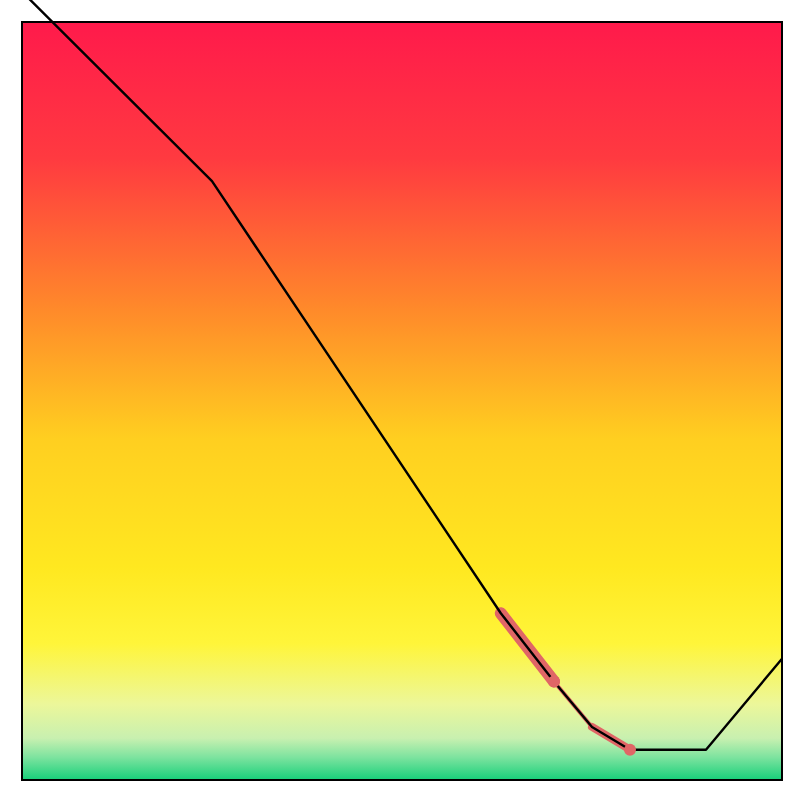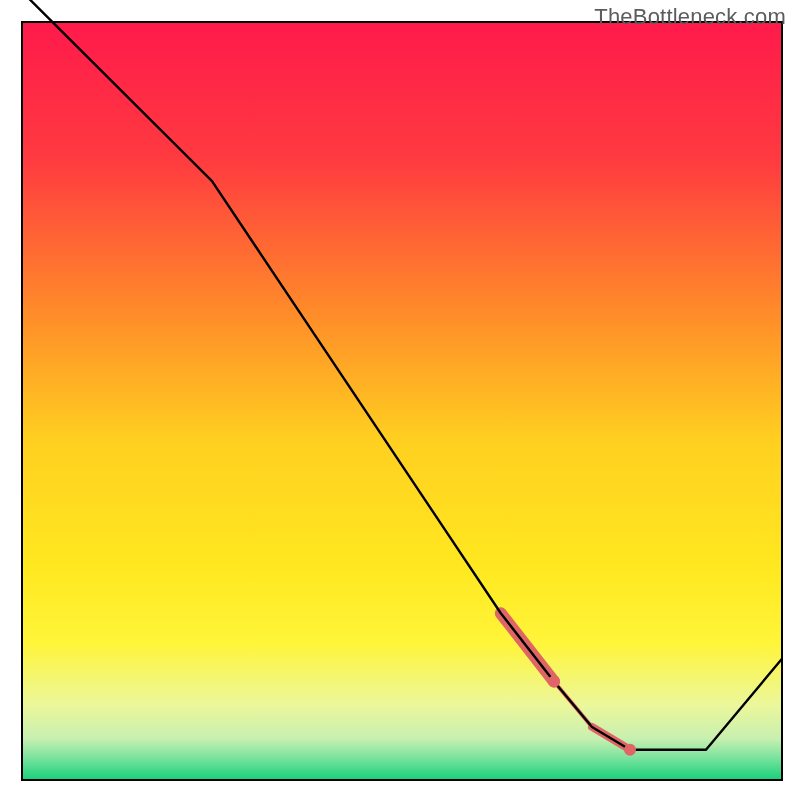--- a/index.html
+++ b/index.html
@@ -50,14 +50,13 @@
       </defs>
       <rect x="22" y="22" width="760" height="758" fill="url(#bg-grad)"></rect>
       <line x1="500.8" y1="613.24" x2="554" y2="681.46" stroke="#e06666" stroke-width="12" stroke-linecap="round"></line>
       <line x1="554" y1="681.46" x2="592" y2="726.94" stroke="#e06666" stroke-width="4" stroke-linecap="round"></line>
       <line x1="592" y1="726.94" x2="630" y2="749.68" stroke="#e06666" stroke-width="8" stroke-linecap="round"></line>
       <path d="M22,-8.32000000000005 L212,181.17999999999995 L500.8,613.24 L554,681.46 L592,726.94 L630,749.68 L706,749.68 L782,658.72 " fill="none" stroke="#000000" stroke-width="2.4" stroke-linejoin="round"></path>
       <circle cx="554" cy="681.46" r="6" fill="#e06666"></circle>
       <circle cx="630" cy="749.68" r="6" fill="#e06666"></circle>
       <rect x="22" y="22" width="760" height="758" fill="none" stroke="#000000" stroke-width="2"></rect>
     </svg>
-  <div class="watermark">TheBottleneck.com</div>
 </div>
 
 </body></html>

